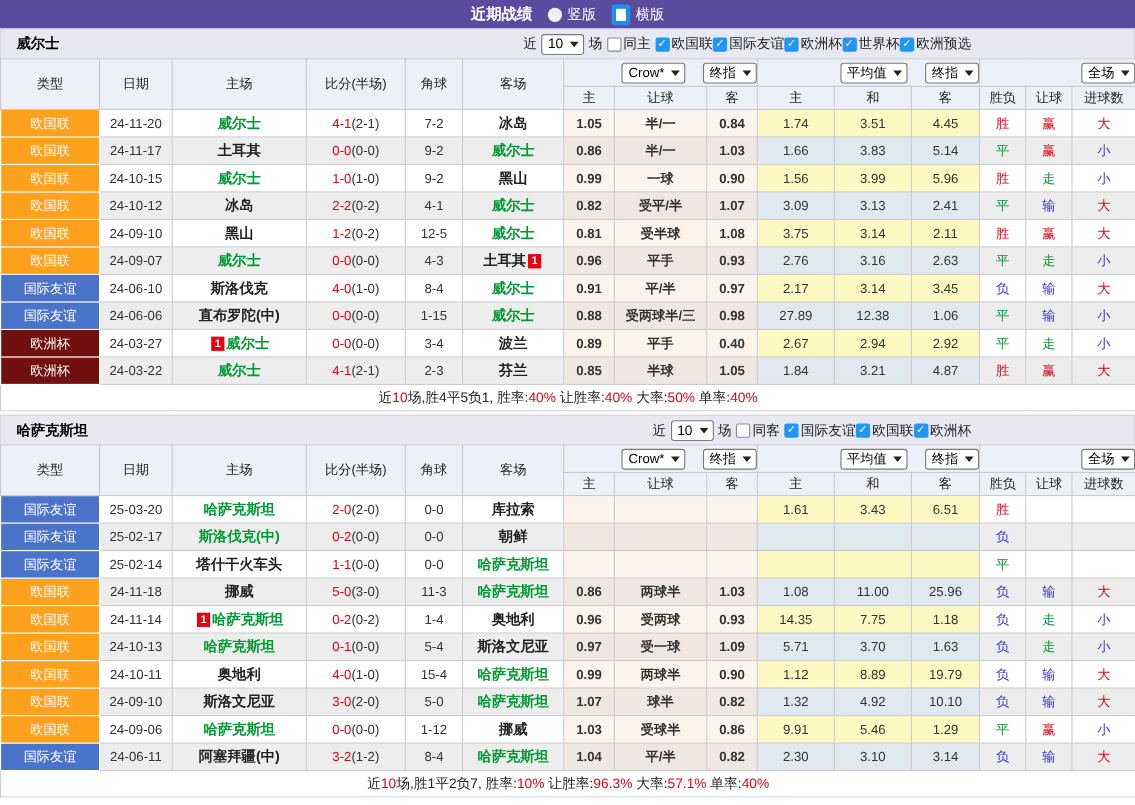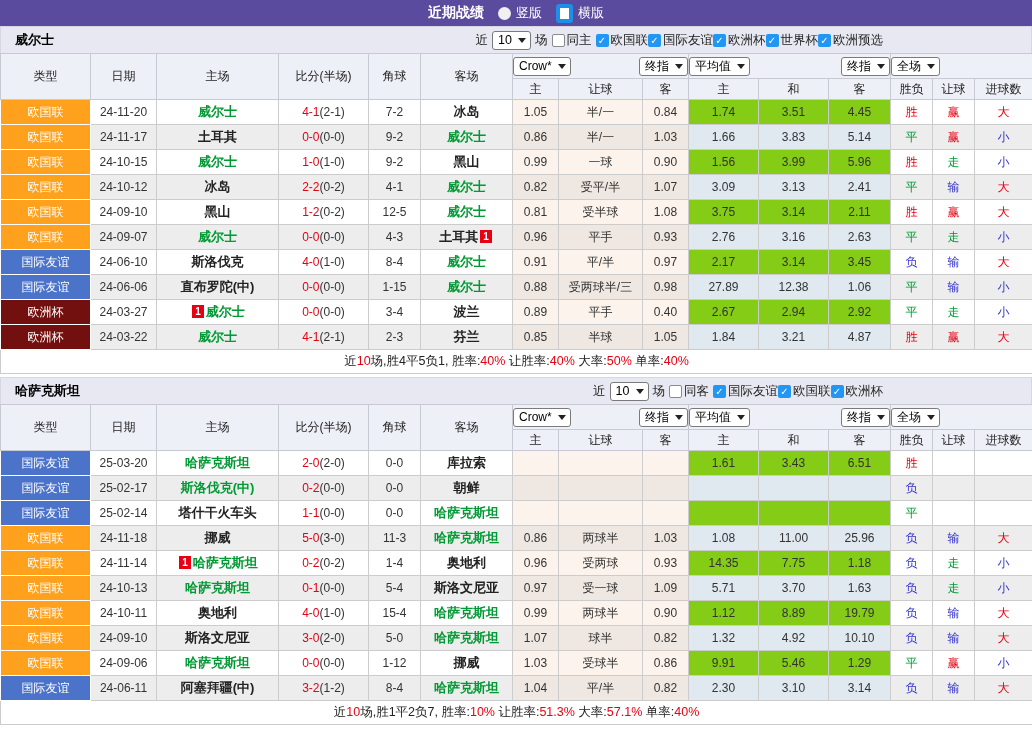--- a/index.html
+++ b/index.html
@@ -20,27 +20,27 @@
   .caret { width: 0; height: 0; border-left: 4px solid transparent; border-right: 4px solid transparent; border-top: 5px solid #222; }
   .cb { width: 13px; height: 13px; display: inline-block; background: #2196f3; color: #fff; font-size: 10px; line-height: 13px; text-align: center; border-radius: 2px; vertical-align: -2px; cursor: pointer; }
   .cb.un { background: #fff; border: 1px solid #8a8a8a; }
   label.lgbox, label.samebox { display: inline-flex; align-items: center; gap: 2px; cursor: pointer; }
   .leagues { display: inline-flex; align-items: center; }
 
   
   table { width: 1032px; border-collapse: collapse; table-layout: fixed; font-size: 12px; }
   th { background: #eef0f7; border: 1px solid #c9c9d4; font-weight: normal; color: #222; height: 21px; text-align: center; }
   th.grpcell { height: 25px; }
-  .grpwrap { display: flex; align-items: center; justify-content: space-between; gap: 16px; }
+  .grpwrap { display: flex; align-items: center; justify-content: flex-end; gap: 16px; }
   td { border: 1px solid #ccc; height: 25px; text-align: center; padding: 0; }
   td.base { background: #fff; }
   tr.alt td.base { background: #ededed; }
-  td.crow { background: #fcf4ec; }
+  td.crow { background: #fcf4ec; font-weight: bold; }
   tr.alt td.crow { background: #efe8e2; }
-  td.avgc { background: #84cc16; }
+  td.avgc { background: #fef9c3; }
   tr.alt td.avgc { background: #dfe9ef; }
   td.league { color: #fff; border: 1px solid #fff; border-top: 1px solid #fff; font-size: 12px; }
   span.hl { color: #009933; cursor: pointer; }
   span.nrm { color: #222; cursor: pointer; }
   .ft { color: #e60012; }
   .ht { color: #333; }
   .bdg { display: inline-block; background: #e60012; color: #fff; font-size: 10px; line-height: 13px; padding: 0 3px; margin: 0 2px; vertical-align: 1px; }
   tr.summary td { height: 24px; background: #fff; text-align: center; font-size: 12.5px; color: #222; border: 1px solid #ccc; }
   tr.summary .red { color: #e60012; }
   .gap { height: 3px; background: #fff; }
@@ -619,17 +619,17 @@
           <td class="avgc">2.30</td>
           <td class="avgc">3.10</td>
           <td class="avgc">3.14</td>
           <td class="base" style="color: rgb(51, 51, 204);">负</td>
           <td class="base" style="color: rgb(51, 51, 204);">输</td>
           <td class="base" style="color: rgb(230, 0, 18);">大</td>
         </tr>
       </tbody>
     <tbody>
       <tr class="summary">
-          <td colspan="15"><span>近</span><span class="red">10</span><span>场,胜1平2负7, 胜率:</span><span class="red">10%</span><span> 让胜率:</span><span class="red">51.3%</span><span> 大率:</span><span class="red">57.1%</span><span> 单率:</span><span class="red">40%</span></td>
+          <td colspan="15"><span>近</span><span class="red">10</span><span>场,胜1平2负7, 胜率:</span><span class="red">10%</span><span> 让胜率:</span><span class="red">96.3%</span><span> 大率:</span><span class="red">57.1%</span><span> 单率:</span><span class="red">40%</span></td>
         </tr>
     </tbody>
   </table>
 </div>
 
 </body></html>

